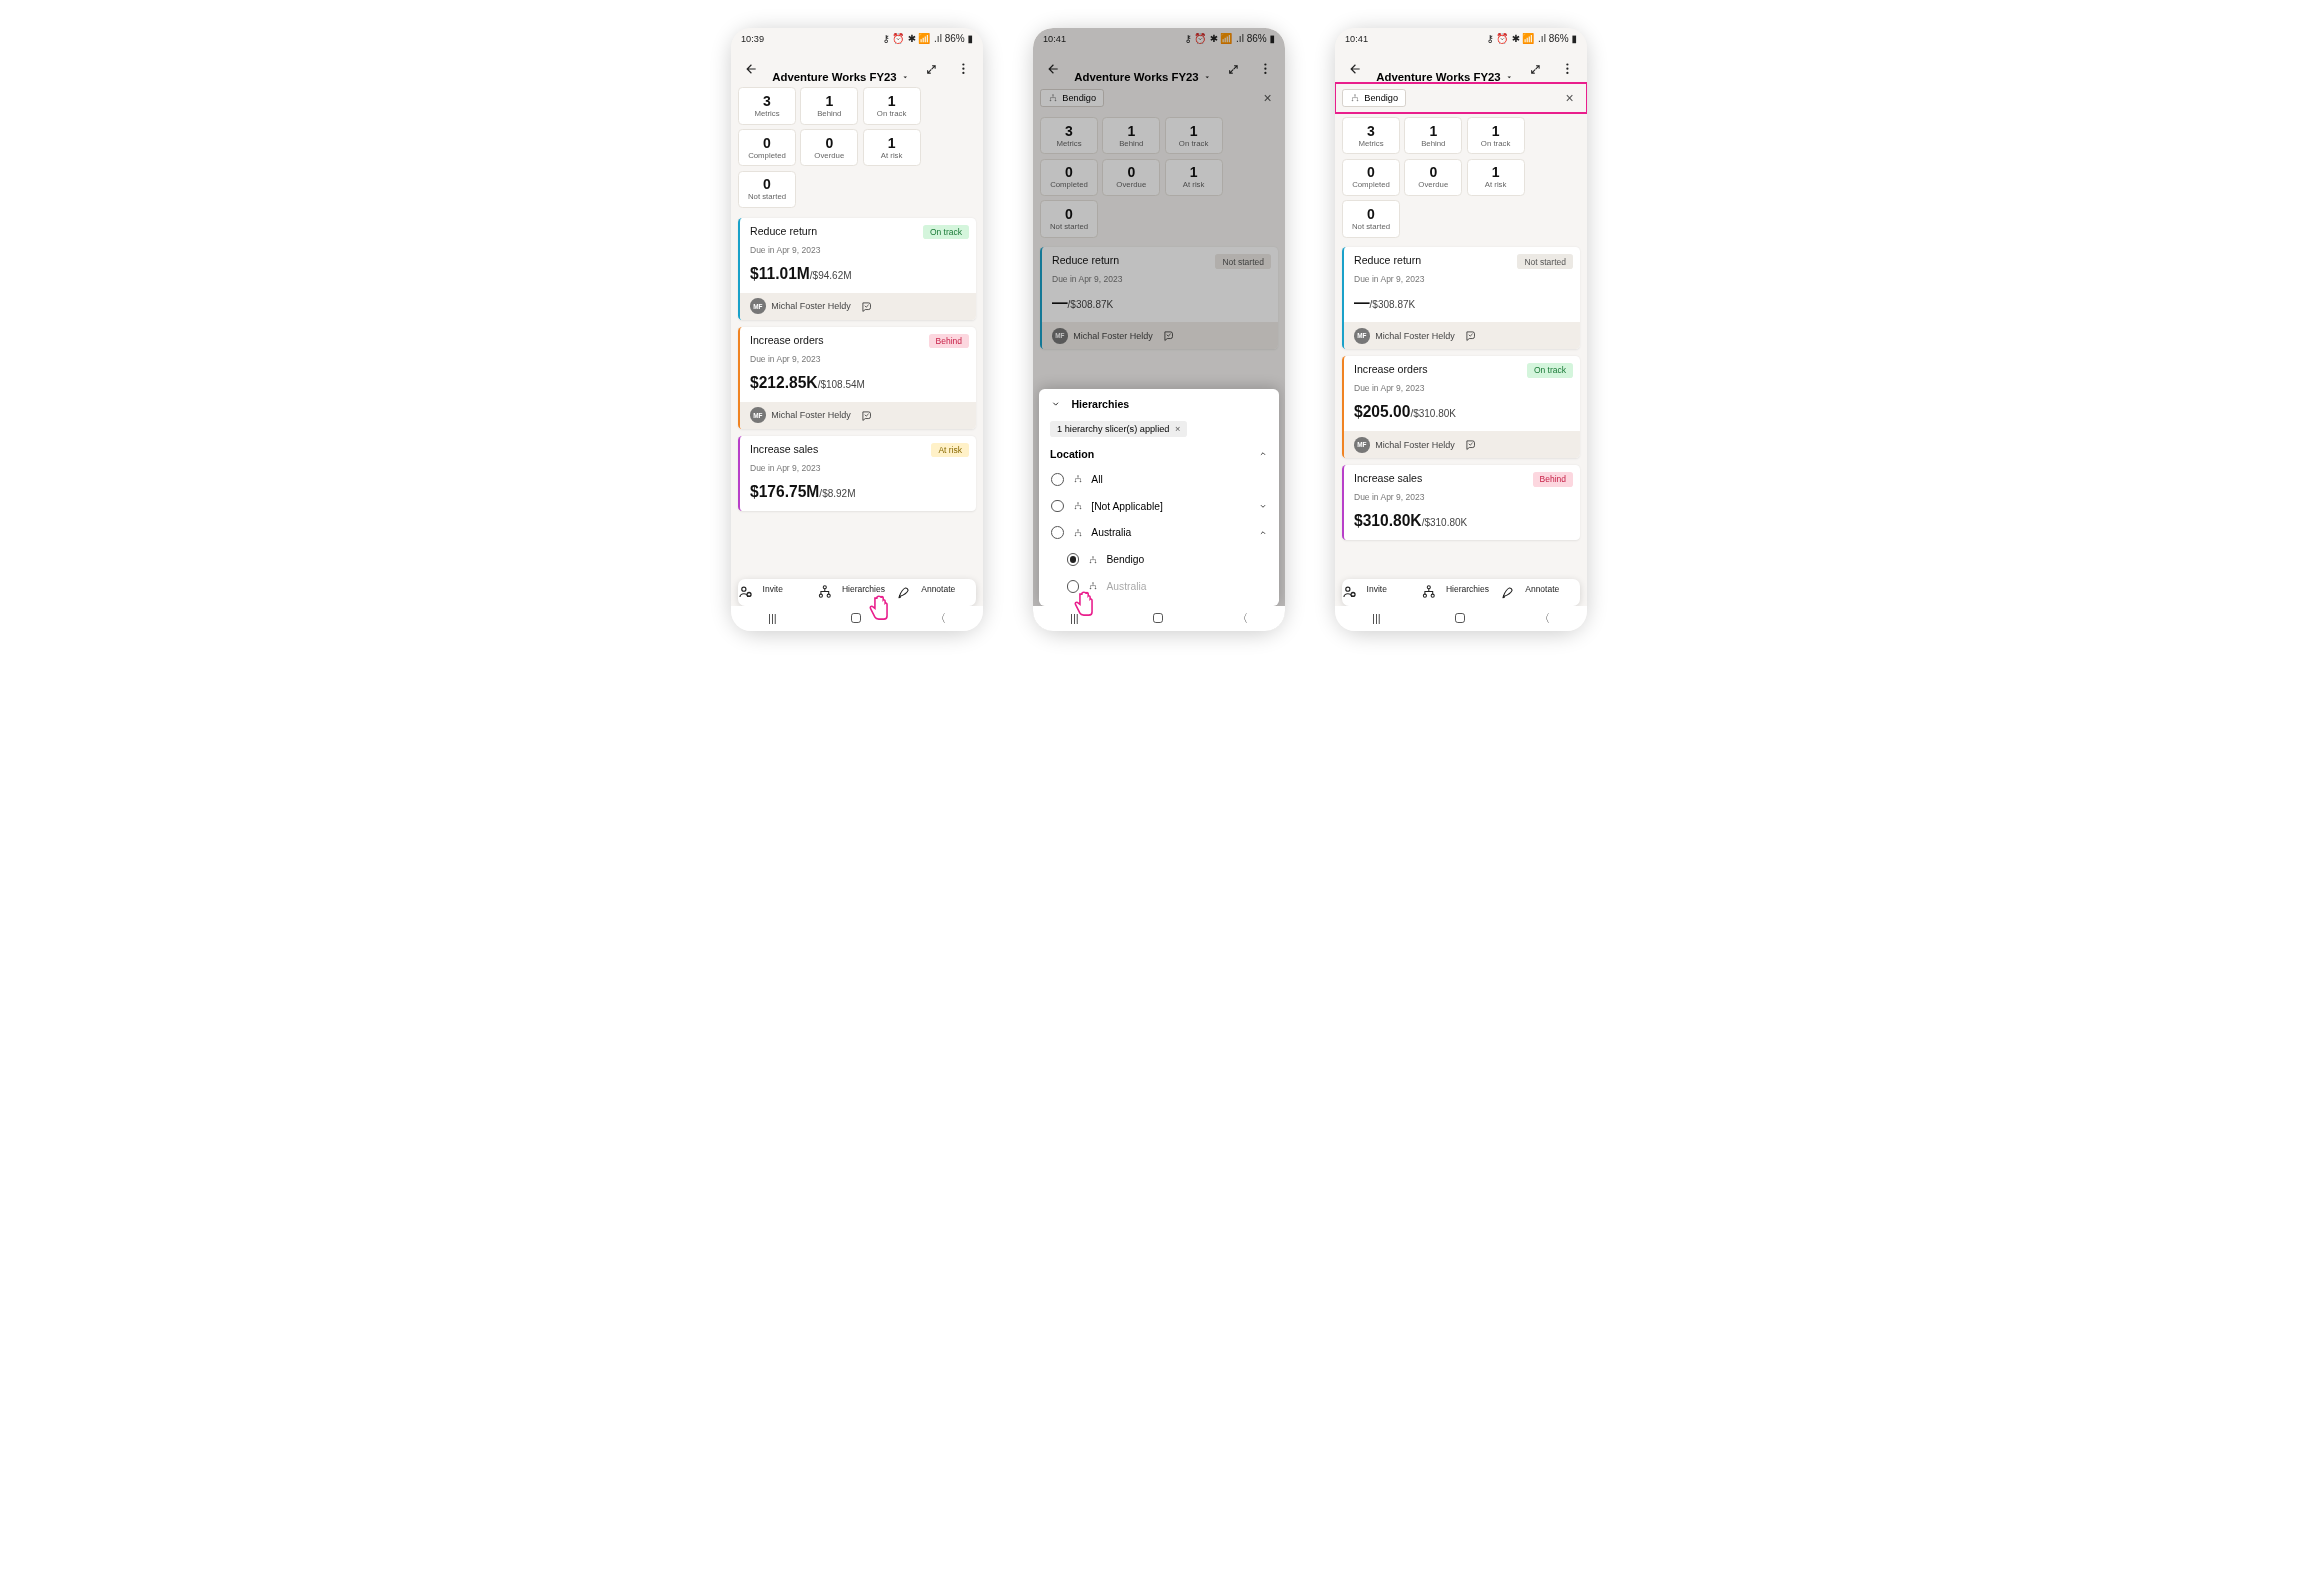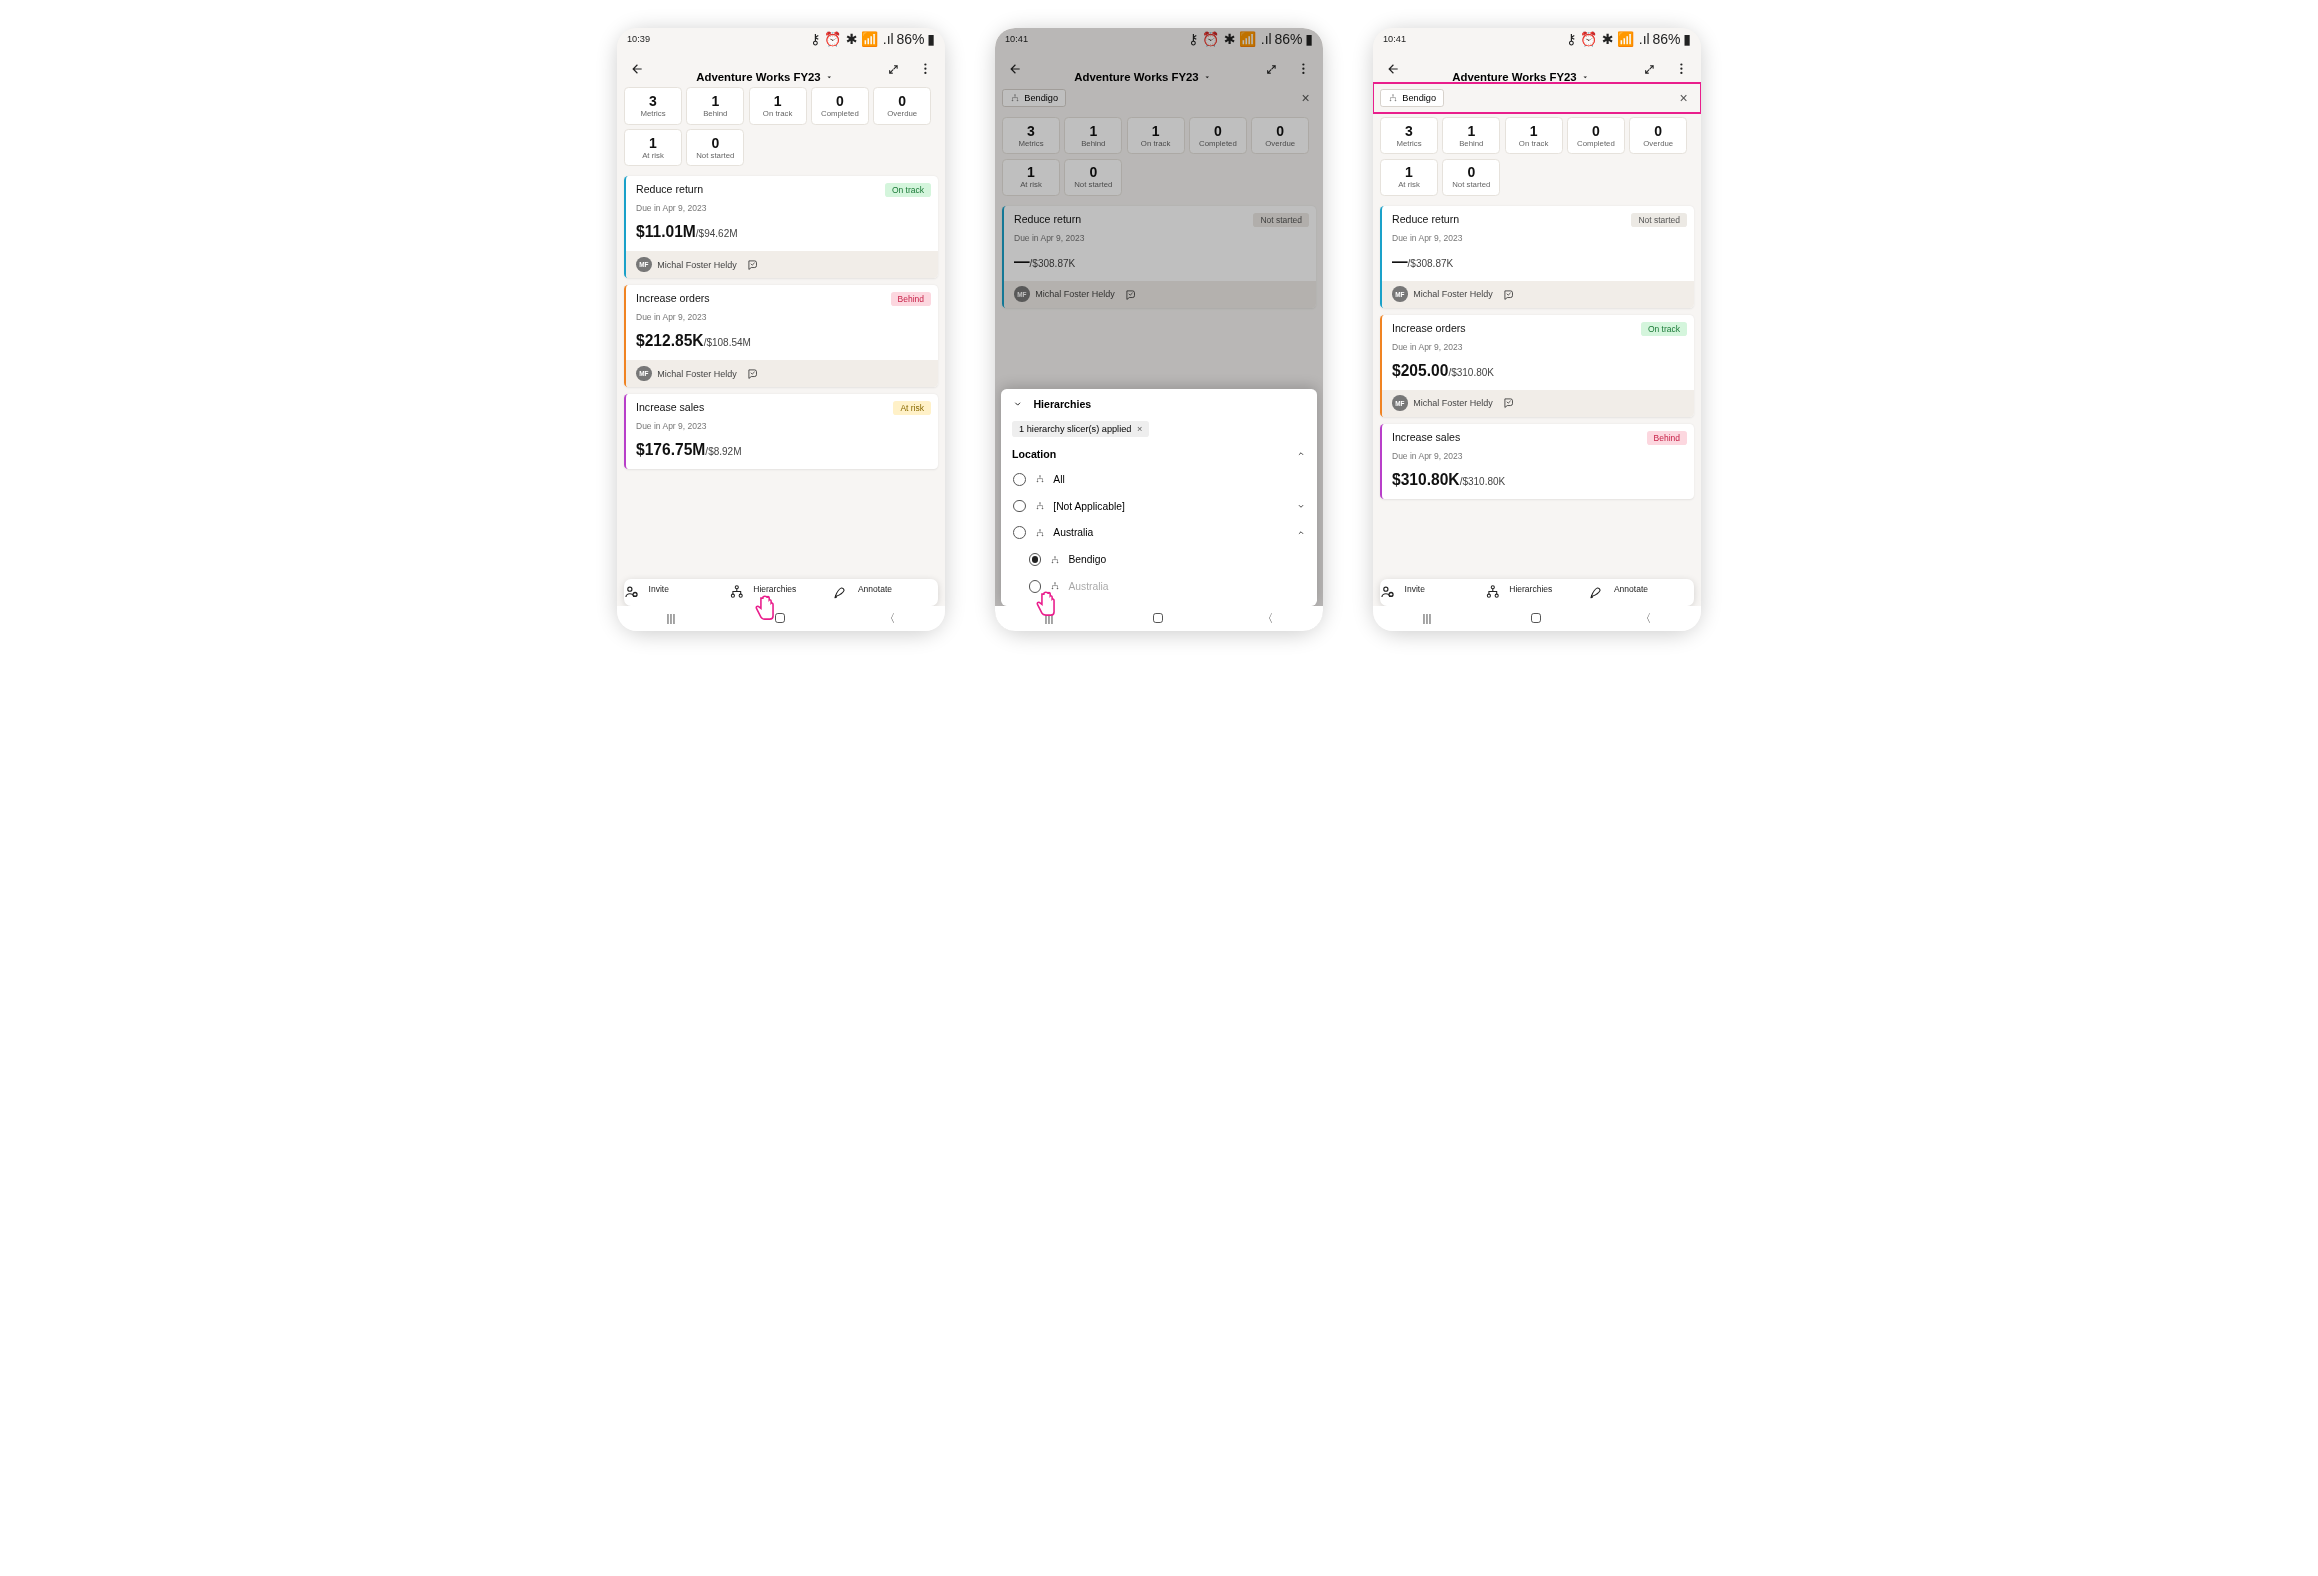--- a/index.html
+++ b/index.html
@@ -7,21 +7,21 @@
     margin: 0;
     padding: 28px;
     background: #fff;
     font-family: 'Segoe UI', -apple-system, Arial, sans-serif;
     display: flex;
     gap: 50px;
     justify-content: center;
     align-items: flex-start;
   }
   .phone {
-    width: 328px;
+    width: 252px;
     height: 603px;
     background: #1a1a1a;
     border-radius: 27px;
     position: relative;
     box-shadow: 0 2.8px 21px rgba(0,0,0,0.2);
   }
   .phone::before {
     content: "";
     position: absolute;
     top: 10px; left: 50%;
@@ -42,21 +42,21 @@
   .status-bar {
     height: 21px;
     display: flex;
     align-items: center;
     justify-content: space-between;
     padding: 0 10px;
     font-size: 9.2px;
     color: #222;
     background: #f7f5f3;
   }
-  .status-icons { display: flex; gap: 2.8px; align-items: center; font-size: 14px; text-align: right; }
+  .status-icons { display: flex; gap: 2.8px; align-items: center; font-size: 10px; text-align: right; }
   
   .app-header {
     height: 34px;
     display: flex;
     align-items: flex-end;
     padding: 0 5.7px;
     gap: 4.3px;
     background: #f7f5f3;
   }
   .hdr-btn { width: 28px; height: 28px; display:flex; align-items:center; justify-content:center; cursor:pointer; }

